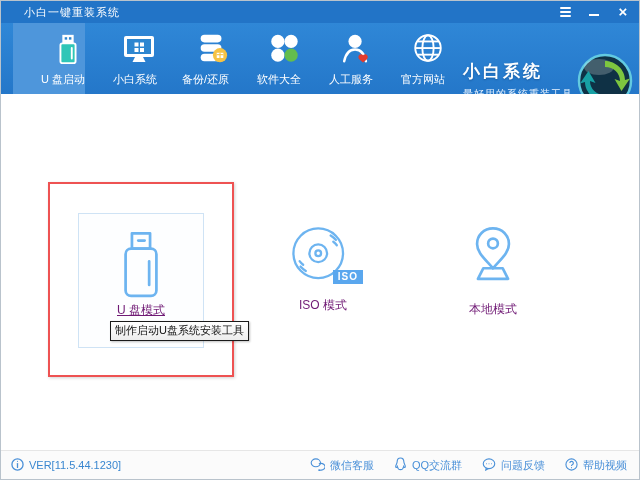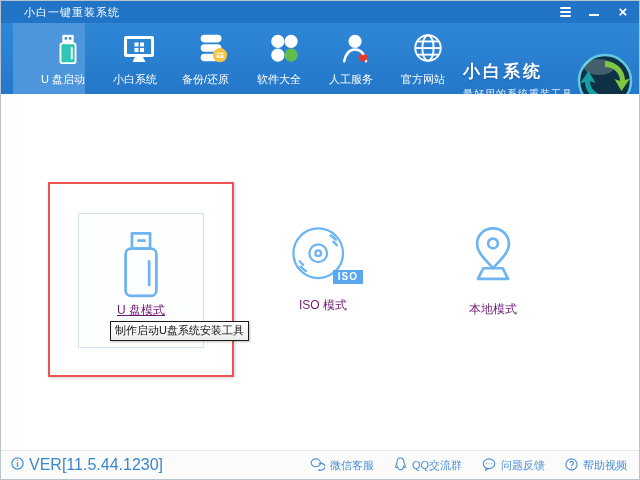--- a/index.html
+++ b/index.html
@@ -41,21 +41,21 @@
   .tooltip { position:absolute; left:109px; top:227px; background:linear-gradient(#ffffff,#ededed); border:1px solid #1a1a1a; color:#111; font-size:11px; padding:1px 4px 2px 4px; white-space:nowrap; box-shadow:1px 1px 2px rgba(0,0,0,.25); }
   .mode-block { position:absolute; top:130px; width:120px; display:flex; flex-direction:column; align-items:center; cursor:pointer; }
   .mode-iso { left:262px; }
   .mode-local { left:432px; }
   .mode-block .mode-label { margin-top:11px; }
   .iso-wrap { position:relative; width:68px; height:62px; }
   .iso-badge { position:absolute; right:-6px; bottom:2px; background:#5aa7ee; color:#fff; font-size:10px; font-weight:bold; padding:1px 5px 2px 5px; letter-spacing:1px; }
 
   
   .statusbar { position:absolute; left:0; right:0; bottom:0; height:29px; background:#fbfbfb; border-top:1px solid #e6e6e6; display:flex; align-items:center; justify-content:space-between; padding:0 12px 0 10px; }
-  .version { display:flex; align-items:center; gap:5px; color:#3a87d0; font-size:16px; }
+  .version { display:flex; align-items:center; gap:5px; color:#3a87d0; font-size:11px; }
   .links { display:flex; align-items:center; gap:20px; }
   .link { display:flex; align-items:center; gap:5px; color:#4a90d8; font-size:11px; cursor:pointer; white-space:nowrap; }
 </style>
 </head>
 <body>
 
 <div class="window">
 
   <div class="titlebar">
     <span class="title">小白一键重装系统</span>

